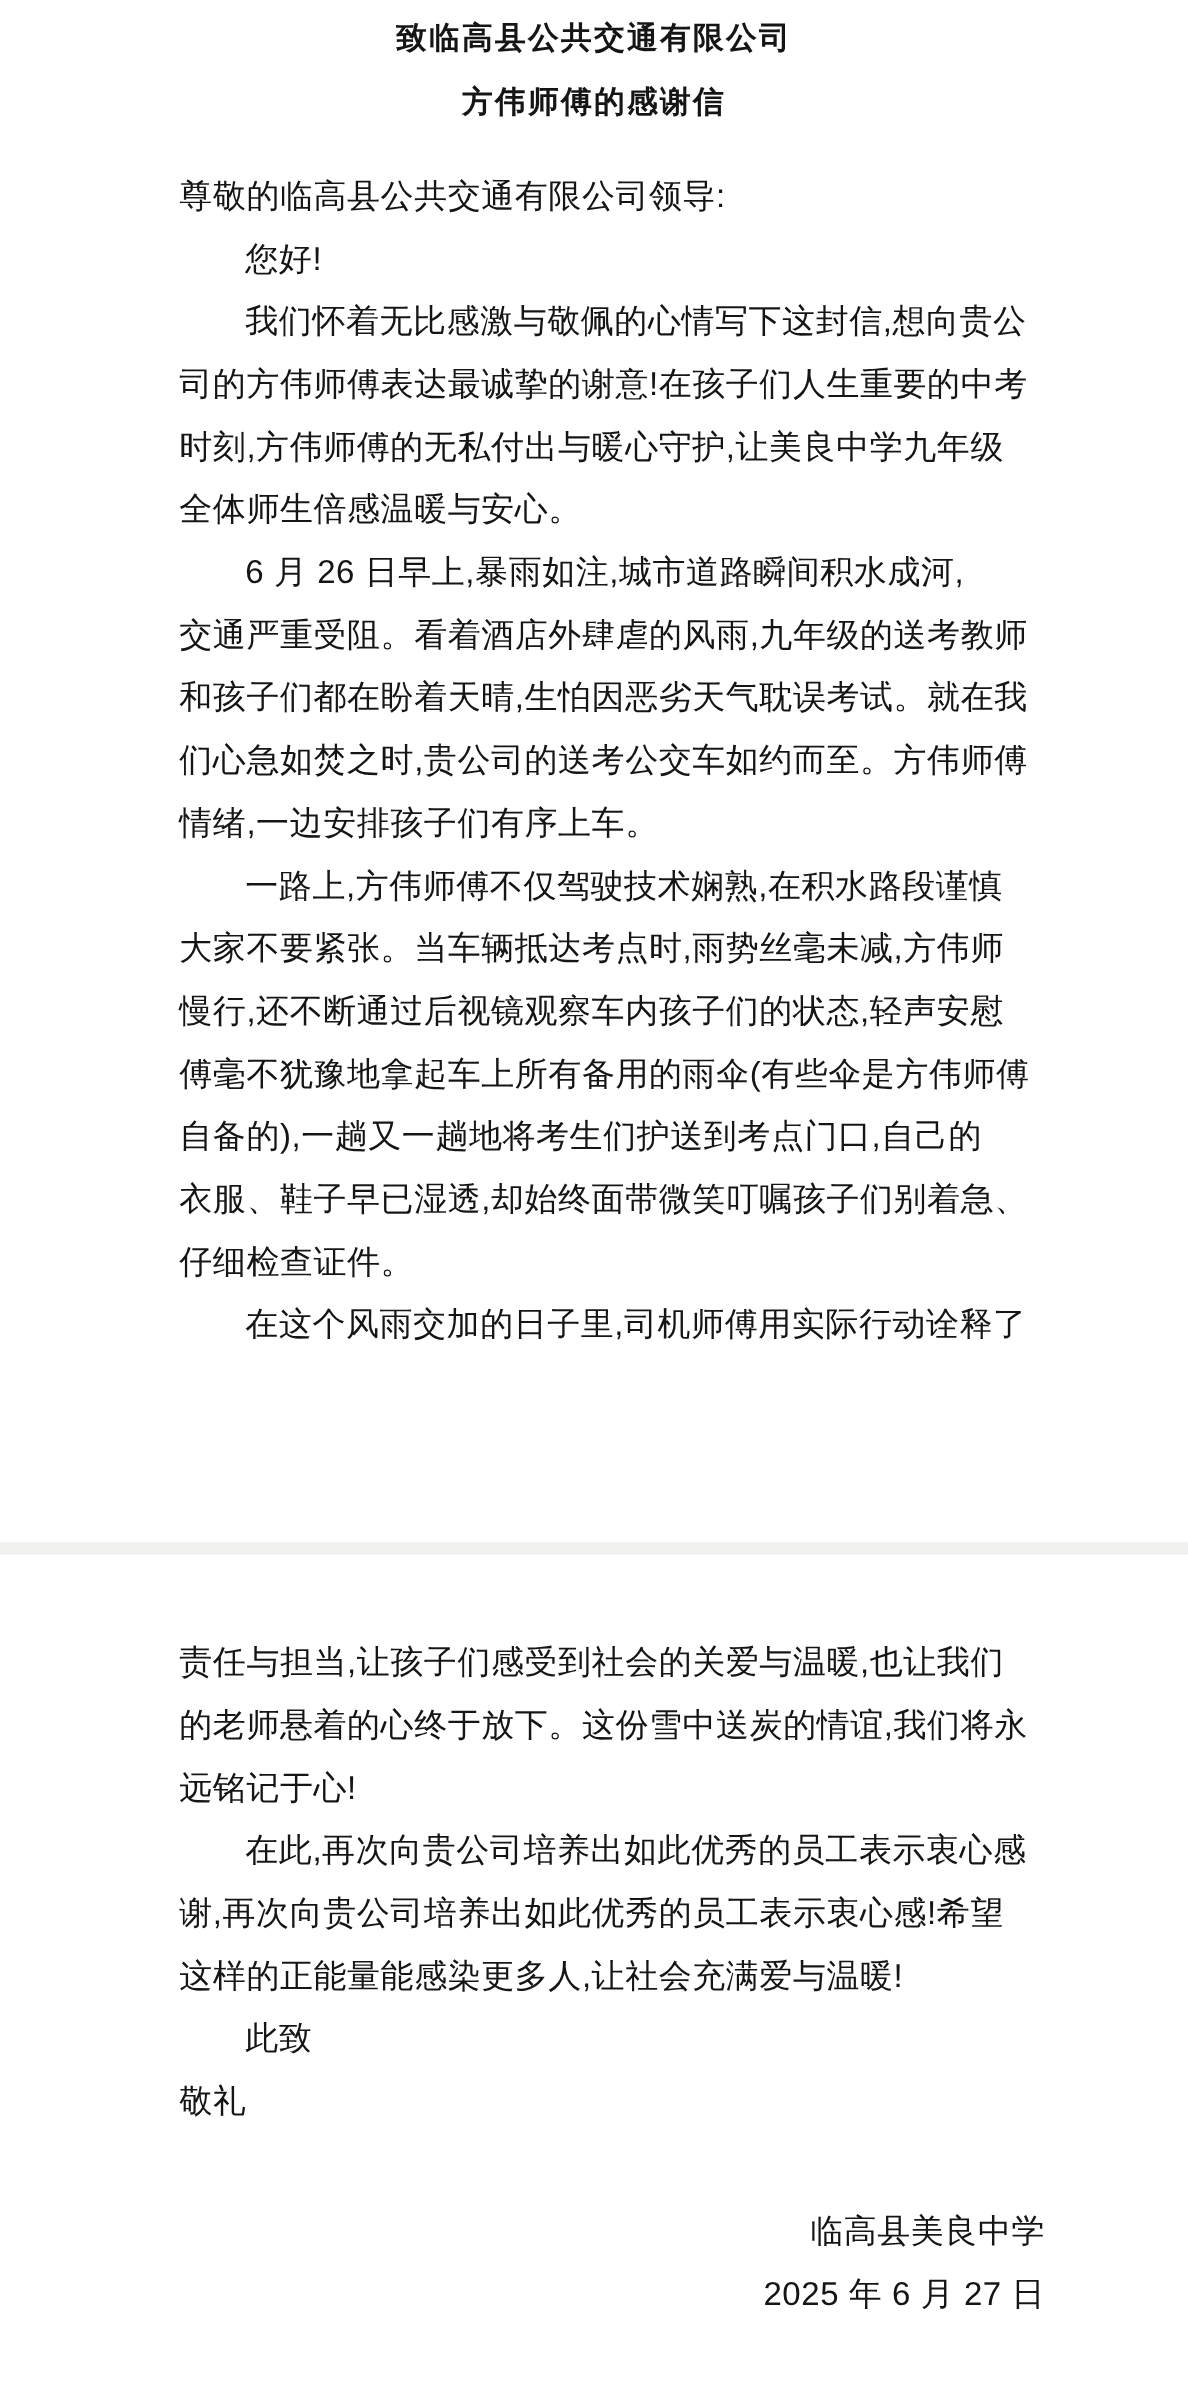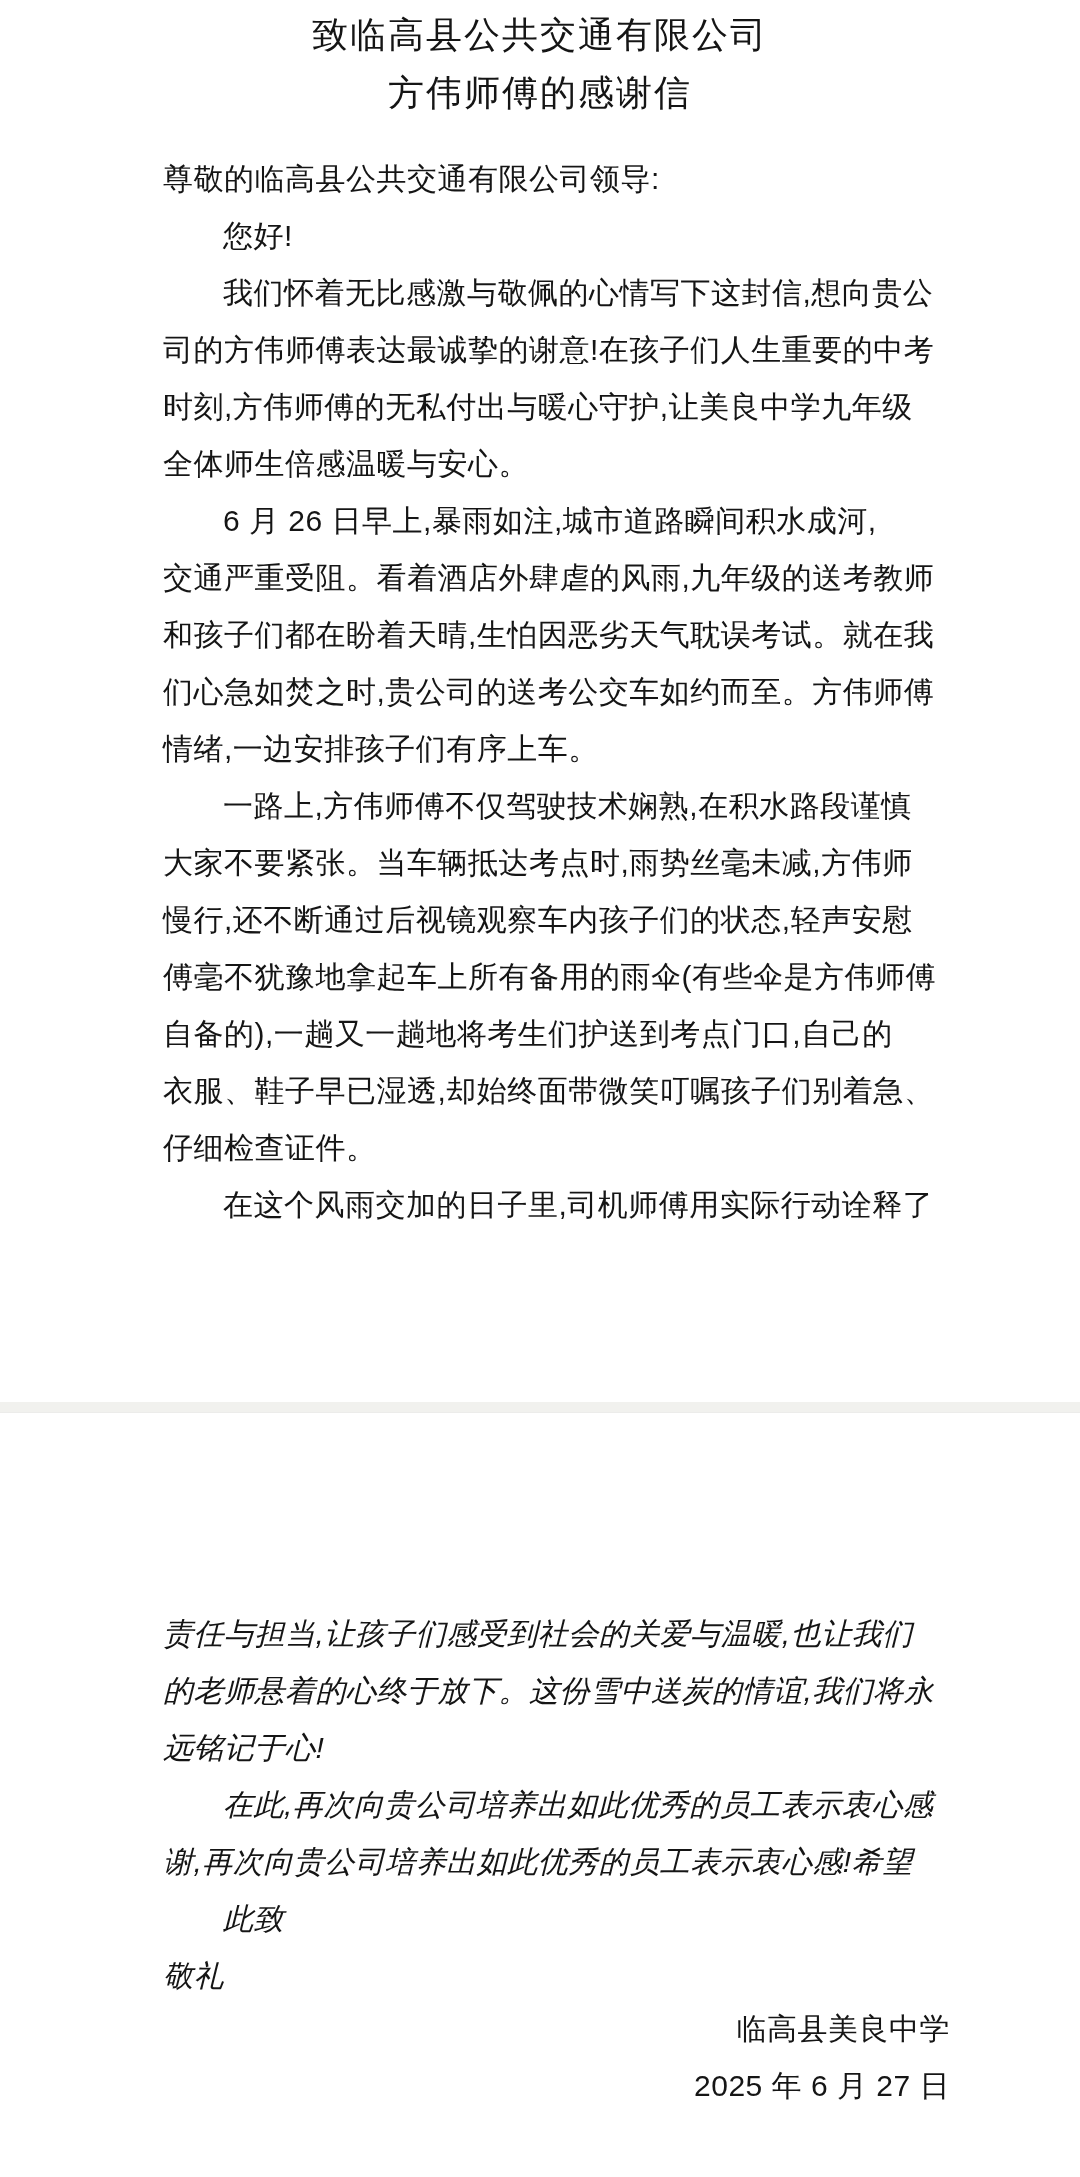--- a/index.html
+++ b/index.html
@@ -11,36 +11,36 @@
     color: #151515;
     position: relative;
     overflow: hidden;
   }
   .doc-title {
     position: absolute;
     top: 6px;
     left: 0;
     width: 1080px;
     text-align: center;
-    font-size: 36px;
-    font-weight: 400;
+    font-size: 28px;
+    font-weight: 700;
     line-height: 58px;
     letter-spacing: 2px;
   }
   .body-block {
     position: absolute;
     left: 163px;
     width: 812px;
     font-size: 30px;
     line-height: 57px;
     letter-spacing: 0.5px;
     text-align: left;
   }
   #page1-body { top: 150px; }
-  #page2-body { top: 1605px; font-style: italic; }
+  #page2-body { top: 1483px; }
   .letter-line { white-space: nowrap; }
   .letter-line.indent { padding-left: 60px; }
   .page-divider {
     position: absolute;
     top: 1402px;
     left: 0;
     width: 1080px;
     height: 10px;
     background: #f1f1ee;
     border-bottom: 1px solid #ececea;
@@ -87,20 +87,21 @@
   </div>
 
 <div class="page-divider"></div>
 
 <div id="page2-body" class="body-block">
     <div class="letter-line">责任与担当,让孩子们感受到社会的关爱与温暖,也让我们</div>
     <div class="letter-line">的老师悬着的心终于放下。这份雪中送炭的情谊,我们将永</div>
     <div class="letter-line">远铭记于心!</div>
     <div class="letter-line indent">在此,再次向贵公司培养出如此优秀的员工表示衷心感</div>
     <div class="letter-line">谢,再次向贵公司培养出如此优秀的员工表示衷心感!希望</div>
+    <div class="letter-line">这样的正能量能感染更多人,让社会充满爱与温暖!</div>
     <div class="letter-line indent">此致</div>
     <div class="letter-line">敬礼</div>
   </div>
 
 <div class="signature-block">
   <div>临高县美良中学</div>
   <div>2025 年 6 月 27 日</div>
 </div>
 
 </body></html>

